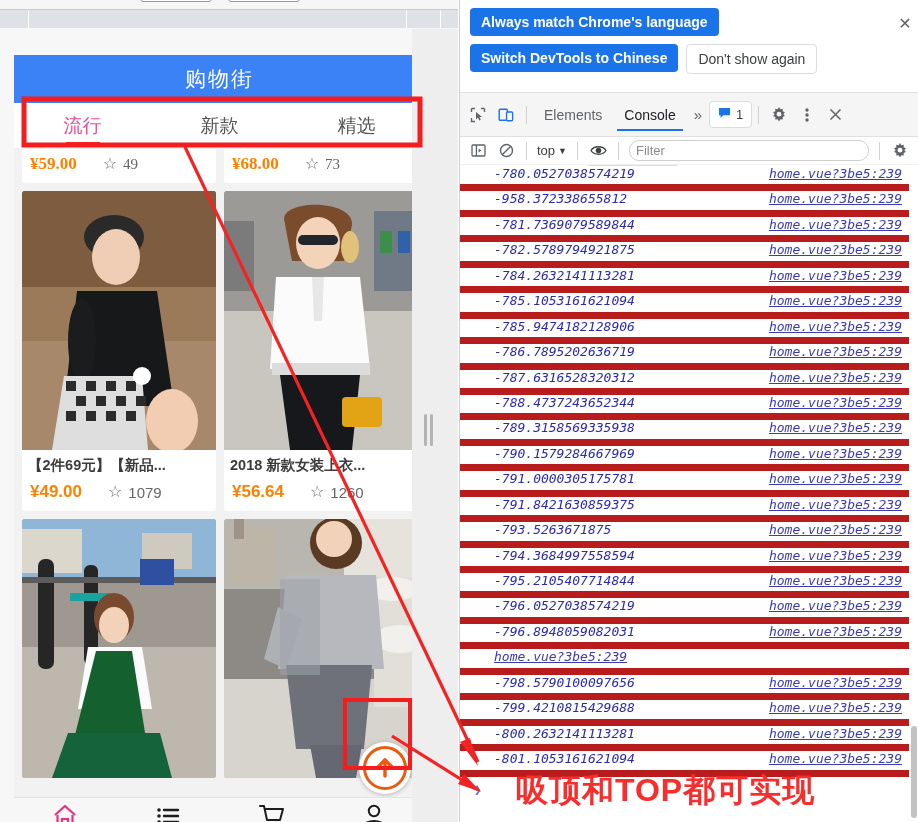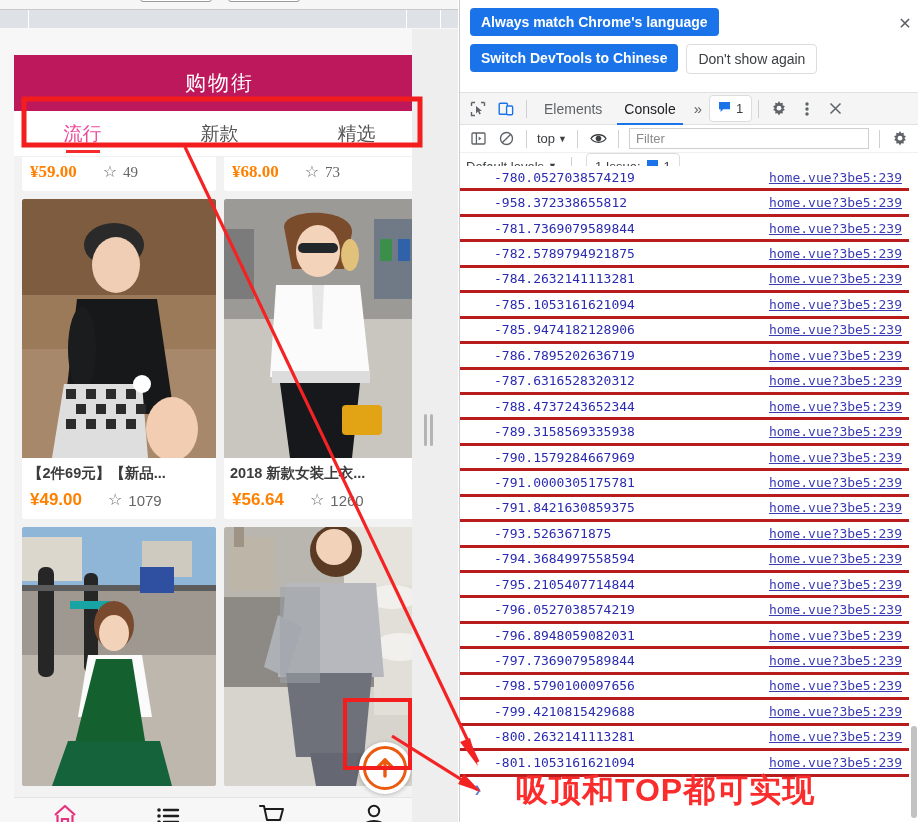--- a/index.html
+++ b/index.html
@@ -40,21 +40,21 @@
   }
 
   
   .phone {
     position: absolute; left: 14px; top: 26px;
     width: 411px; height: 793px;
     background: #f2f2f2;
     overflow: hidden;
   }
   .phone-header {
-    height: 56px; background: #be185d;
+    height: 48px; background: #3b82f6;
     display: flex; align-items: center; justify-content: center;
     color: #ffffff; font-size: 21px; letter-spacing: 2px;
   }
   .phone-tabs {
     height: 45px; background: #ffffff;
     display: flex; align-items: center;
     border-bottom: 1px solid #f0f0f0;
   }
   .phone-tab {
     flex: 1; text-align: center; font-size: 19px; color: #555555;
@@ -148,21 +148,21 @@
     background: #ffffff; color: #3c4043; border: 1px solid #dadce0; border-radius: 4px;
     padding: 6px 11px; font-size: 14px; cursor: pointer;
     font-family: "Liberation Sans", sans-serif; line-height: 1.15;
   }
   .banner-close {
     position: absolute; right: 4px; top: 14px; color: #5f6368; font-size: 16px;
     width: 18px; text-align: center; cursor: pointer;
   }
 
   .dt-tabbar {
-    display: flex; align-items: center; height: 33px;
+    display: flex; align-items: center; height: 45px;
     border-top: 1px solid #e0e0e0; border-bottom: 1px solid #e0e0e0;
     background: #f5f5f5; padding: 0 4px; box-sizing: border-box;
   }
   .dt-icon-btn {
     width: 28px; height: 26px; display: flex; align-items: center; justify-content: center;
     cursor: pointer; color: #5f6368;
   }
   .dt-sep { width: 1px; height: 18px; background: #d0d0d0; margin: 0 6px; }
   .dt-tab {
     padding: 0 11px; height: 32px; line-height: 32px; font-size: 14px; color: #5f6368;
@@ -178,42 +178,42 @@
     border: 1px solid #dadce0; border-radius: 4px; padding: 2px 8px; height: 21px;
     font-size: 13px; color: #3c4043; background: #fff; cursor: pointer;
   }
 
   .dt-filterbar {
     display: flex; align-items: center; height: 28px; padding: 0 4px;
     border-bottom: 1px solid #f0f0f0; background: #ffffff; box-sizing: border-box;
   }
   .ctx-select { display: flex; align-items: center; font-size: 13px; color: #3c4043; cursor: pointer; gap: 3px; padding: 0 4px; }
   .filter-input {
-    flex: 1; height: 21px; border: 1px solid #cfcfcf; border-radius: 0;
+    flex: 1; height: 21px; border: 1px solid #cfcfcf; border-radius: 10px;
     font-size: 13px; padding: 0 6px; color: #3c4043; outline: none; background: #fff;
     font-family: "Liberation Sans", sans-serif; box-sizing: border-box; margin: 0 4px;
   }
   .filter-input::placeholder { color: #8b8b8b; }
 
   .dt-levelbar {
     display: flex; align-items: center; height: 27px; padding: 0 6px;
     border-bottom: 1px solid #e7e7e7; background: #ffffff; box-sizing: border-box; gap: 8px;
   }
   .level-select { display: flex; align-items: center; font-size: 13px; color: #3c4043; cursor: pointer; gap: 4px; }
 
   
   .console-list {
     position: absolute; left: 0; top: 170px; right: 0; bottom: 0;
     background: #ffffff; overflow: hidden;
   }
   .console-row {
-    display: flex; align-items: center; height: 25.45px;
-    border-bottom: 3px solid #b91c1c;
+    display: flex; height: 25.45px;
+    border-bottom: 7px solid #b91c1c;
     font-family: "DejaVu Sans Mono", monospace; font-size: 13px;
-    color: #3b3bb3; padding-left: 34px; box-sizing: border-box;
+    color: #3b3bb3; padding-left: 34px; box-sizing: border-box; font-style: italic;
   }
   .console-val { flex: 1; color: #2a2ab0; }
   .console-src {
     color: #3b3bb3; text-decoration: underline; white-space: nowrap;
     margin-right: 16px; cursor: pointer;
   }
   .console-prompt {
     display: flex; align-items: center; height: 26px; padding-left: 14px;
     color: #4a7fe0; font-size: 13px; font-family: "DejaVu Sans Mono", monospace;
   }
@@ -667,21 +667,20 @@
         </div>
         <div class="console-row">
           <span class="console-val">-796.0527038574219</span>
           <span class="console-src">home.vue?3be5:239</span>
         </div>
         <div class="console-row">
           <span class="console-val">-796.8948059082031</span>
           <span class="console-src">home.vue?3be5:239</span>
         </div>
         <div class="console-row">
-          <span class="console-val">-797.7369079589844</span>
           <span class="console-src">home.vue?3be5:239</span>
         </div>
         <div class="console-row">
           <span class="console-val">-798.5790100097656</span>
           <span class="console-src">home.vue?3be5:239</span>
         </div>
         <div class="console-row">
           <span class="console-val">-799.4210815429688</span>
           <span class="console-src">home.vue?3be5:239</span>
         </div>

